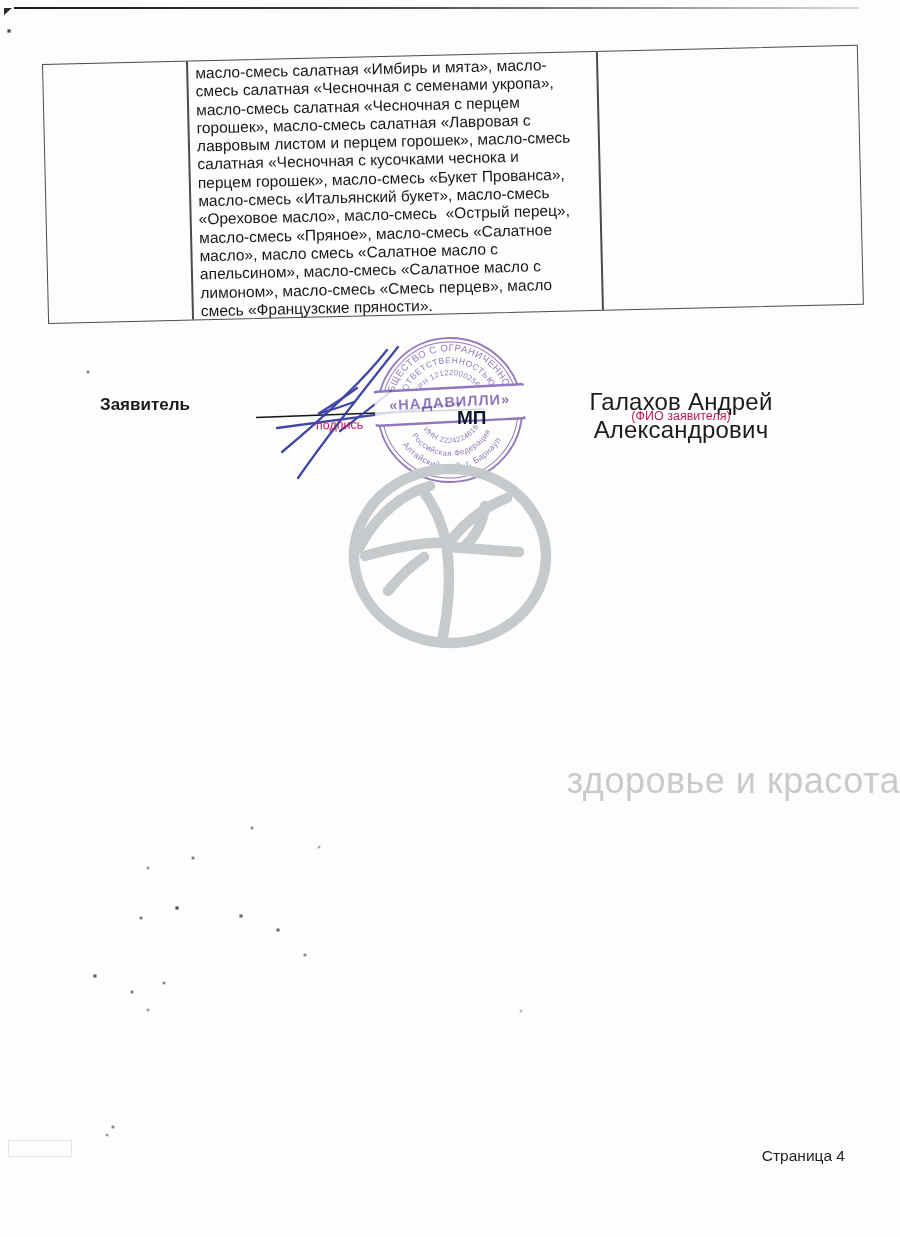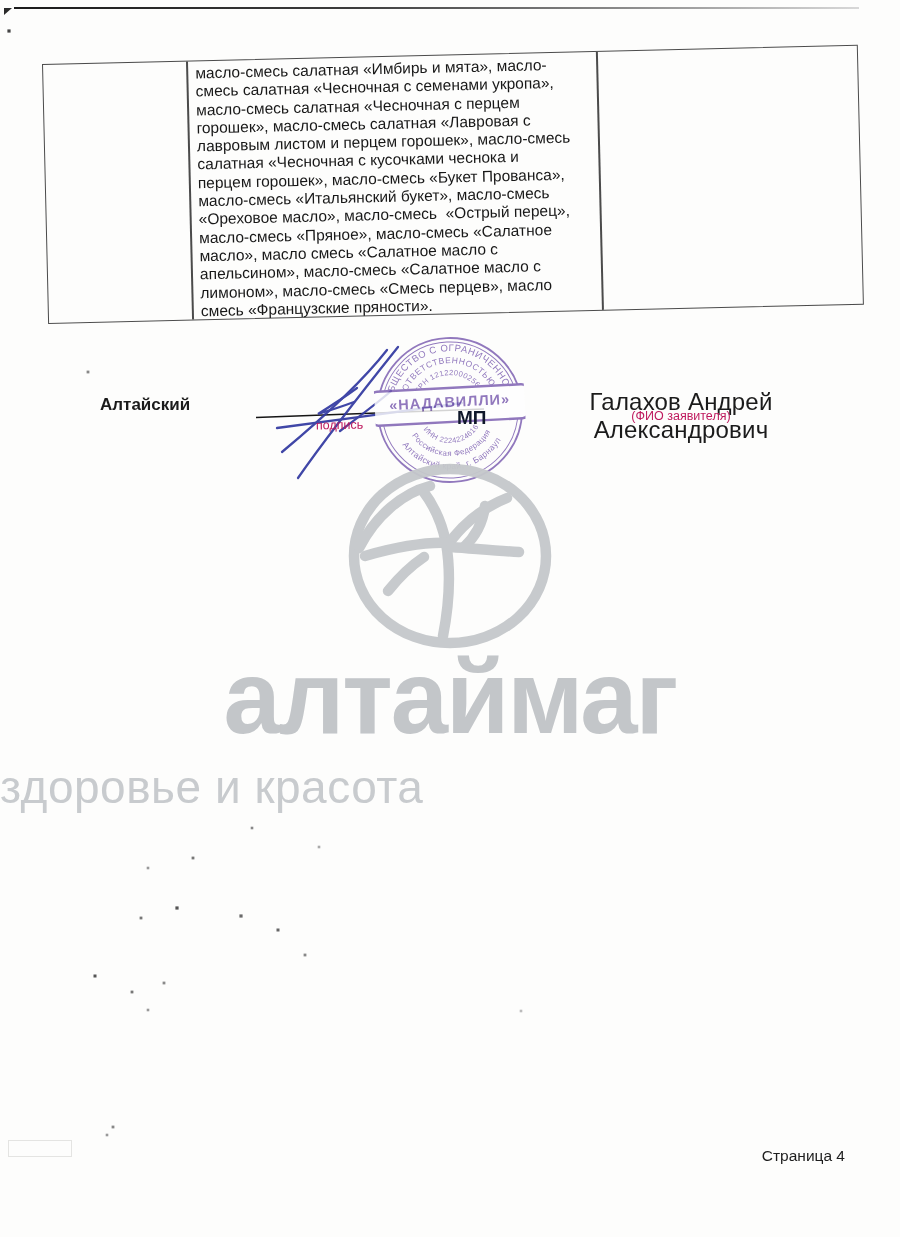--- a/index.html
+++ b/index.html
@@ -41,22 +41,22 @@
   .lbl-podpis { position:absolute; left:316px; top:418px; font-size:12.5px; color:#be185d;
     transform:rotate(-1deg); }
   .lbl-mp { position:absolute; left:457px; top:407px; font-size:19px; font-weight:bold; color:#0f172a; }
   .sig-overlay { position:absolute; left:250px; top:330px; }
   .stamp { position:absolute; left:375px; top:335px; opacity:0.82; transform:rotate(-3deg); }
   .stamp text { font-family:"Liberation Sans", sans-serif; fill:#7a5cb0; }
   
   .wm-logo { position:absolute; left:348px; top:460px; opacity:0.95; }
   .wm-brand { position:absolute; left:0; top:648px; width:900px; text-align:center;
     font-size:103px; font-weight:bold; letter-spacing:-2px; color:#c3c6c9; line-height:100px; }
-  .wm-tagline { position:absolute; left:0; top:760px; width:900px; text-align:left;
-    font-size:46px; color:#c8cbce; letter-spacing:0.5px; }
+  .wm-tagline { position:absolute; left:0; top:760px; width:900px; text-align:right;
+    font-size:36px; color:#c8cbce; letter-spacing:0.5px; }
   
   .page-num { position:absolute; left:700px; top:1147px; width:145px; text-align:right;
     font-size:15.5px; color:#1e1e1e; }
 </style>
 </head>
 <body>
 
 <div class="page">
 
   <div class="scan-topline"></div>
@@ -78,21 +78,21 @@
         <div>масло-смесь «Итальянский букет», масло-смесь</div>
         <div>«Ореховое масло», масло-смесь  «Острый перец»,</div>
         <div>масло-смесь «Пряное», масло-смесь «Салатное</div>
         <div>масло», масло смесь «Салатное масло с</div>
         <div>апельсином», масло-смесь «Салатное масло с</div>
         <div>лимоном», масло-смесь «Смесь перцев», масло</div>
         <div>смесь «Французские пряности».</div>
       </div>
   </div>
 
-  <div class="lbl-applicant">Алтайский</div>
+  <div class="lbl-applicant">Заявитель</div>
 
   <svg class="sig-overlay" width="260" height="160" viewBox="250 330 260 160">
     <line x1="256" y1="417.5" x2="484" y2="409" stroke="#151515" stroke-width="1.7"></line>
     <g stroke="#3138a0" stroke-width="2.3" fill="none" stroke-linecap="round" opacity="0.92">
       <path d="M 298 478 C 330 432, 370 382, 398 347"></path>
       <path d="M 282 452 C 318 422, 362 382, 387 350"></path>
       <path d="M 277 428 C 330 421, 420 409, 462 403"></path>
       <path d="M 357 388 C 342 399, 326 409, 318 414 C 331 410, 346 405, 354 402"></path>
       <path d="M 340 431 C 360 416, 380 401, 391 391"></path>
     </g>
@@ -142,18 +142,17 @@
       <path d="M 95 176 C 102 140, 103 112, 98 83 C 95 68, 88 48, 75 31"></path>
       <path d="M 99 86 C 113 66, 134 48, 159 38"></path>
       <path d="M 11 88 C 28 55, 55 33, 82 26"></path>
       <path d="M 17 96 C 52 86, 78 82, 100 83"></path>
       <path d="M 103 87 C 130 89, 152 91, 171 92"></path>
       <path d="M 40 131 C 52 116, 64 105, 76 97"></path>
       <path d="M 137 46 C 135 62, 128 76, 116 87"></path>
     </g>
   </svg>
 
-  <div class="wm-brand">алтаймаг</div>
   <div class="wm-tagline">здоровье и красота</div>
 
   <div class="page-num">Страница 4</div>
 
 </div>
 
 </body></html>

